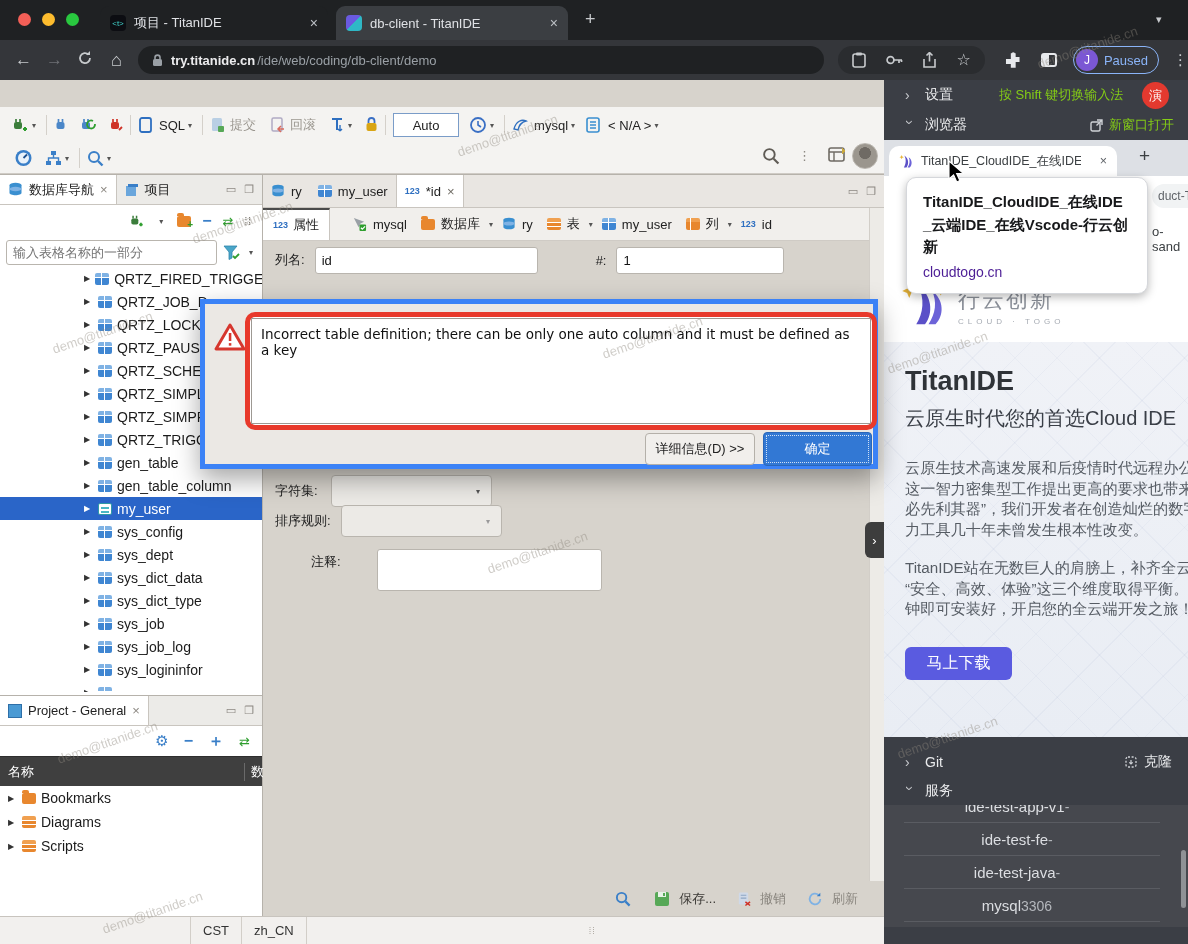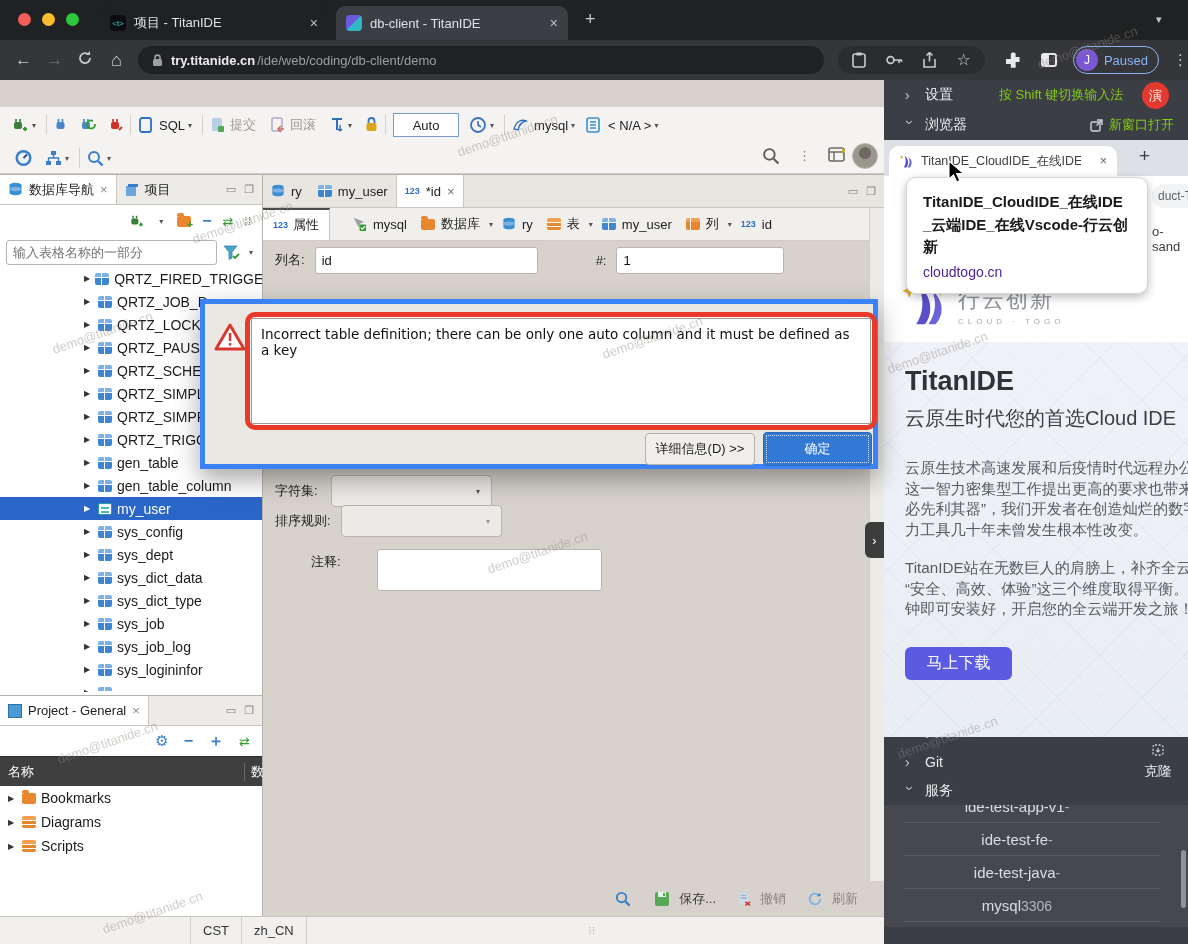--- a/index.html
+++ b/index.html
@@ -648,21 +648,21 @@
       </div>
     </div>
 
     <div class="srow" style="height:30px;margin-top:577px;">
       <span class="schev">›</span>
       <span>文件</span>
     </div>
     <div class="srow" style="height:30px;">
       <span class="schev">›</span>
       <span>Git</span>
-      <span class="row" style="margin-left:auto;margin-right:16px;gap:6px;flex-direction:column;">
+      <span class="row" style="margin-left:auto;margin-right:16px;gap:6px;">
         <svg width="14" height="14" viewBox="0 0 14 14">
             <rect x="2" y="2" width="10" height="10" rx="2" fill="none" stroke="#cfd2d6" stroke-width="1.3" stroke-dasharray="2 1.6"></rect>
             <path d="M7 5v4M5.3 7.3L7 9l1.7-1.7" stroke="#cfd2d6" stroke-width="1.2" fill="none"></path>
           </svg>
         <span style="font-size:14px;color:#e9eaec;">克隆</span>
       </span>
     </div>
     <div class="srow" style="height:28px;position:relative;z-index:5;background:#3b3e45;">
       <span class="schev" style="display:inline-block;transform:rotate(90deg);">›</span>
       <span>服务</span>

